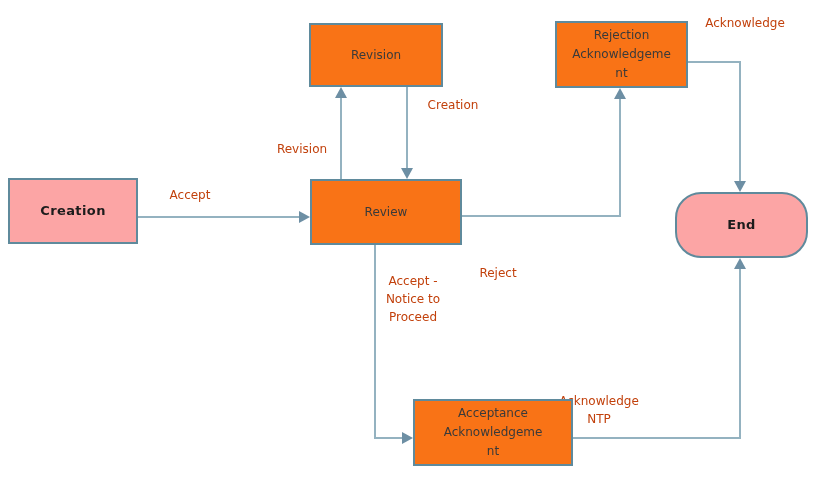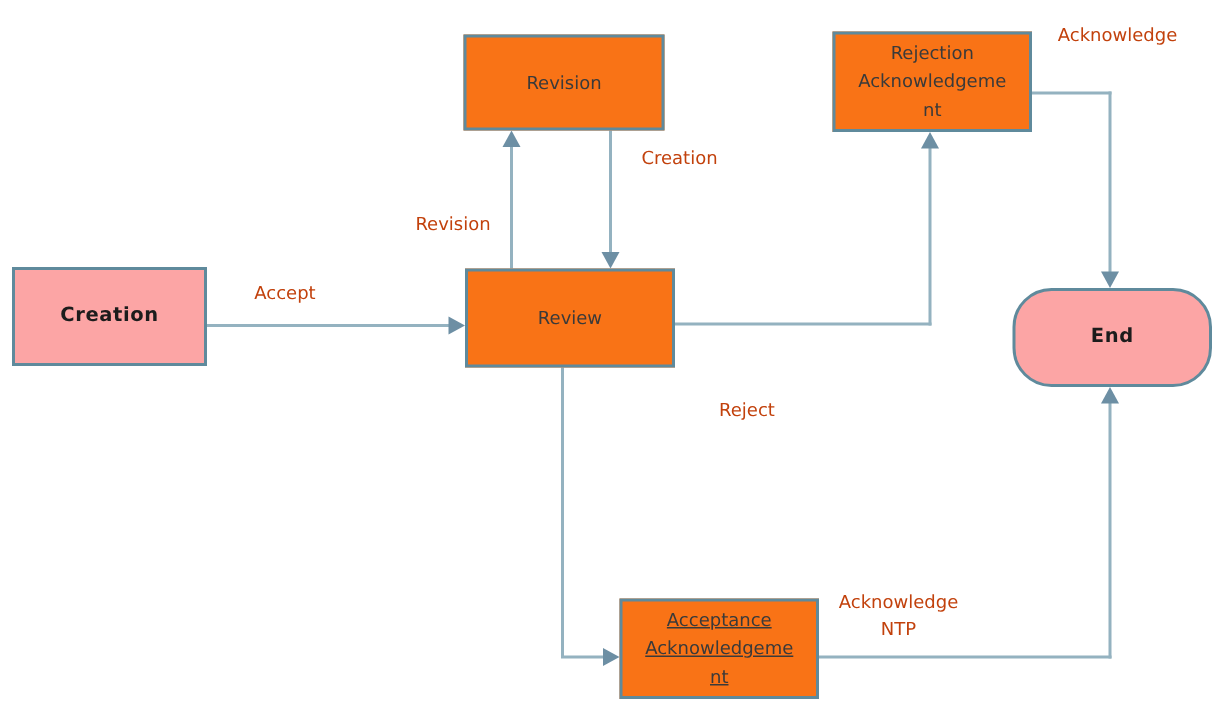--- a/index.html
+++ b/index.html
@@ -67,20 +67,23 @@
   <div class="elabel" style="left:468px; top:231px; width:60px;margin-top:33px;">Reject</div>
 
   <div class="line" style="left:688px; top:61px; width:53px; height:2px;"></div>
   <div class="line" style="left:739px; top:61px; width:2px; height:121px;"></div>
   <div class="arr down" style="left:734px; top:181px;"></div>
   <div class="elabel" style="left:700px; top:14px; width:90px;">Acknowledge</div>
 
   <div class="line" style="left:374px; top:245px; width:2px; height:193px;"></div>
   <div class="line" style="left:374px; top:437px; width:28px; height:2px;"></div>
   <div class="arr right" style="left:402px; top:432px;"></div>
+  <div class="elabel" style="left:371px; top:272px; width:84px;">Accept -
+Notice to
+Proceed</div>
 
   <div class="line" style="left:546px; top:437px; width:195px; height:2px;"></div>
   <div class="line" style="left:739px; top:268px; width:2px; height:171px;"></div>
   <div class="arr up" style="left:734px; top:258px;"></div>
   <div class="elabel" style="left:549px; top:392px; width:100px;">Acknowledge
 NTP</div>
 
   <div class="node strong" style="left:8px; top:178px; width:130px; height:66px;">
     <span>Creation</span>
   </div>
@@ -88,27 +91,27 @@
   <div class="node light" style="left:309px; top:23px; width:134px; height:64px;">
     <span>Revision</span>
   </div>
 
   <div class="node light" style="left:555px; top:21px; width:133px; height:67px;">
     <span>Rejection
 Acknowledgeme
 nt</span>
   </div>
 
-  <div class="node light" style="left:310px; top:179px; width:140px; height:66px;">
+  <div class="node light" style="left:310px; top:179px; width:152px; height:66px;">
     <span>Review</span>
   </div>
 
   <div class="node strong" style="left:675px; top:192px; width:133px; height:66px;border-radius:26px;">
     <span>End</span>
   </div>
 
-  <div class="node light" style="left:413px; top:399px; width:133px; height:67px;text-decoration:underline;">
+  <div class="node light" style="left:413px; top:399px; width:160px; height:67px;">
     <span>Acceptance
 Acknowledgeme
 nt</span>
   </div>
 
 </div>
 
 </body></html>

